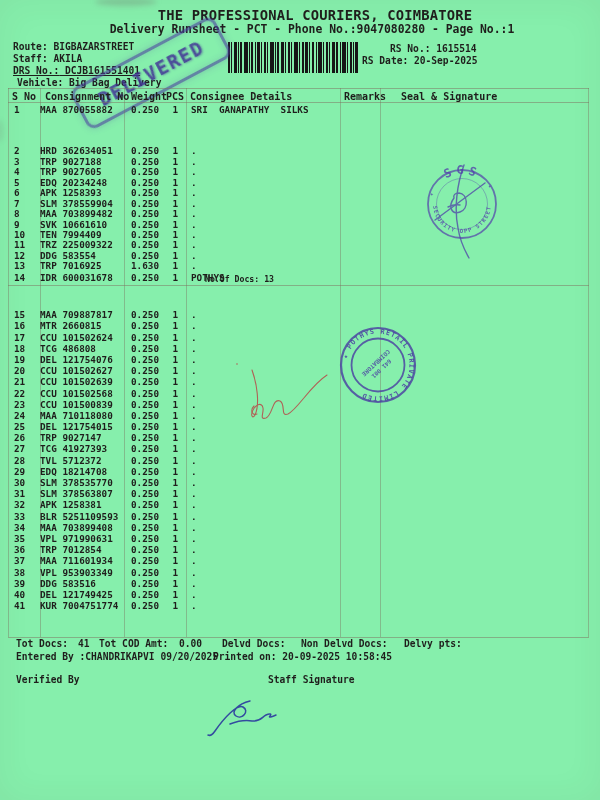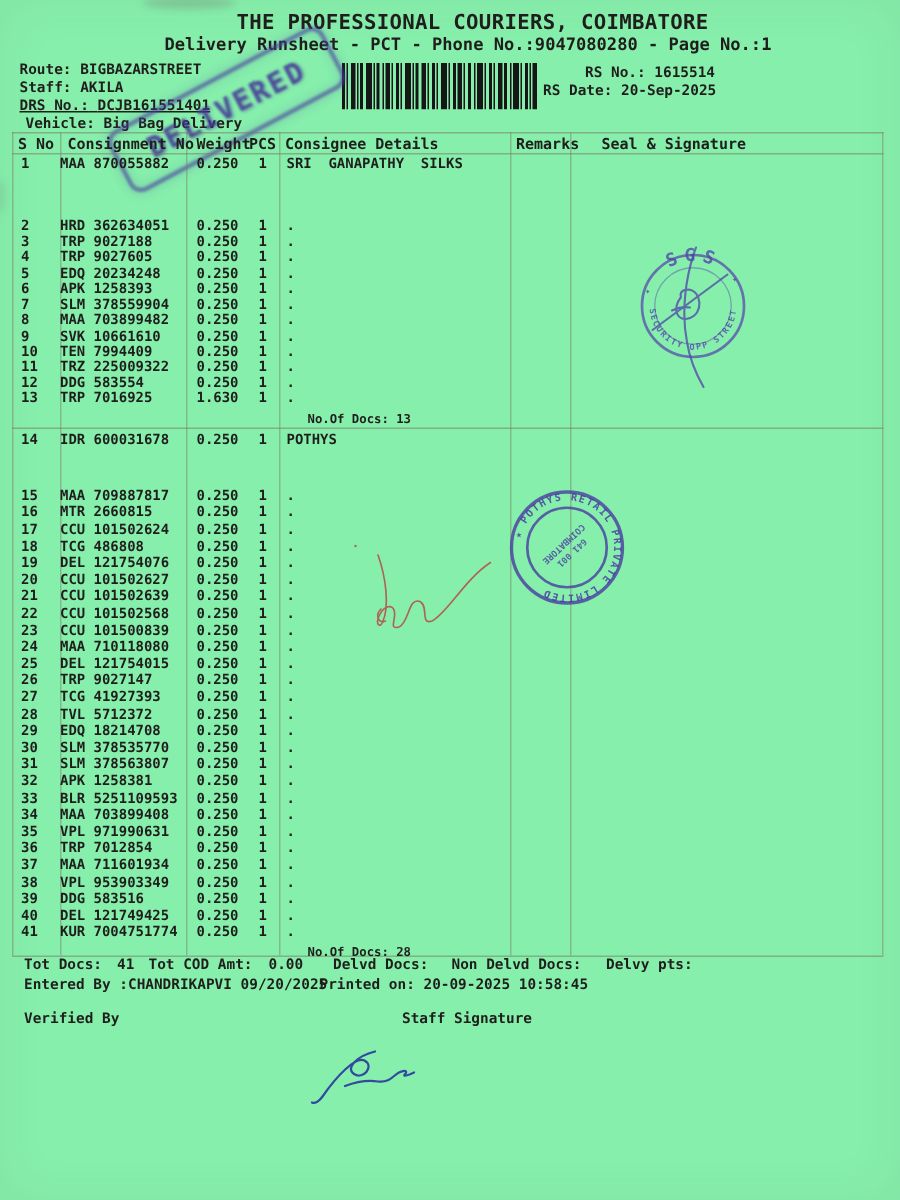--- a/index.html
+++ b/index.html
@@ -22,21 +22,21 @@
   
   .barcode { top:42px; left:228px; }
   
   .hline { position:absolute; left:8px; width:581px; height:1px; background:rgba(125,114,96,0.5); }
   .vline { position:absolute; top:88px; height:549px; width:1px; background:rgba(125,114,96,0.42); }
   
   .th { top:91px; font-size:10px; }
   
   .section { position:absolute; left:8px; width:581px; }
   .sec1 { top:105px; }
-  .sec2 { top:288px; }
+  .sec2 { top:272px; }
   .row {
     display:grid;
     grid-template-columns:32px 84px 44px 18px 154px 40px 1fr;
     font-size:9.3px;
   }
   .sec1 .row { height:10.45px; line-height:10.45px; }
   .sec2 .row { height:11.2px; line-height:11.2px; }
   .sec1 .row.gap-after { margin-bottom:31px; }
   .sec2 .row.gap-after { margin-bottom:26px; }
   .c { overflow:visible; white-space:pre; }
@@ -524,21 +524,20 @@
         <div class="row">
           <span class="c sno">41</span>
           <span class="c consignment">KUR 7004751774</span>
           <span class="c weight">0.250</span>
           <span class="c pcs">1</span>
           <span class="c consignee">.</span>
           <span class="c remarks"></span>
           <span class="c seal"></span>
         </div>
       </div>
-    <div class="docs-note">No.Of Docs: 28</div>
   </div>
 
   <svg class="abs" style="left:418px; top:162px;" width="90" height="100" viewBox="0 0 90 100">
     <g stroke="#5546ab" fill="none" opacity="0.72">
       <circle cx="44" cy="42" r="34" stroke-width="1.8"></circle>
       <circle cx="44" cy="42" r="25.5" stroke-width="0.9" opacity="0.6"></circle>
       <path id="sgsTop" d="M 44,42 m -30,0 a 30,30 0 1,1 60,0 a 30,30 0 1,1 -60,0" stroke="none"></path>
       <path id="sgsBot" d="M 44,42 m -29,0 a 29,29 0 1,0 58,0 a 29,29 0 1,0 -58,0" stroke="none"></path>
     </g>
     <text font-size="12" letter-spacing="4" fill="#5546ab" opacity="0.8">

